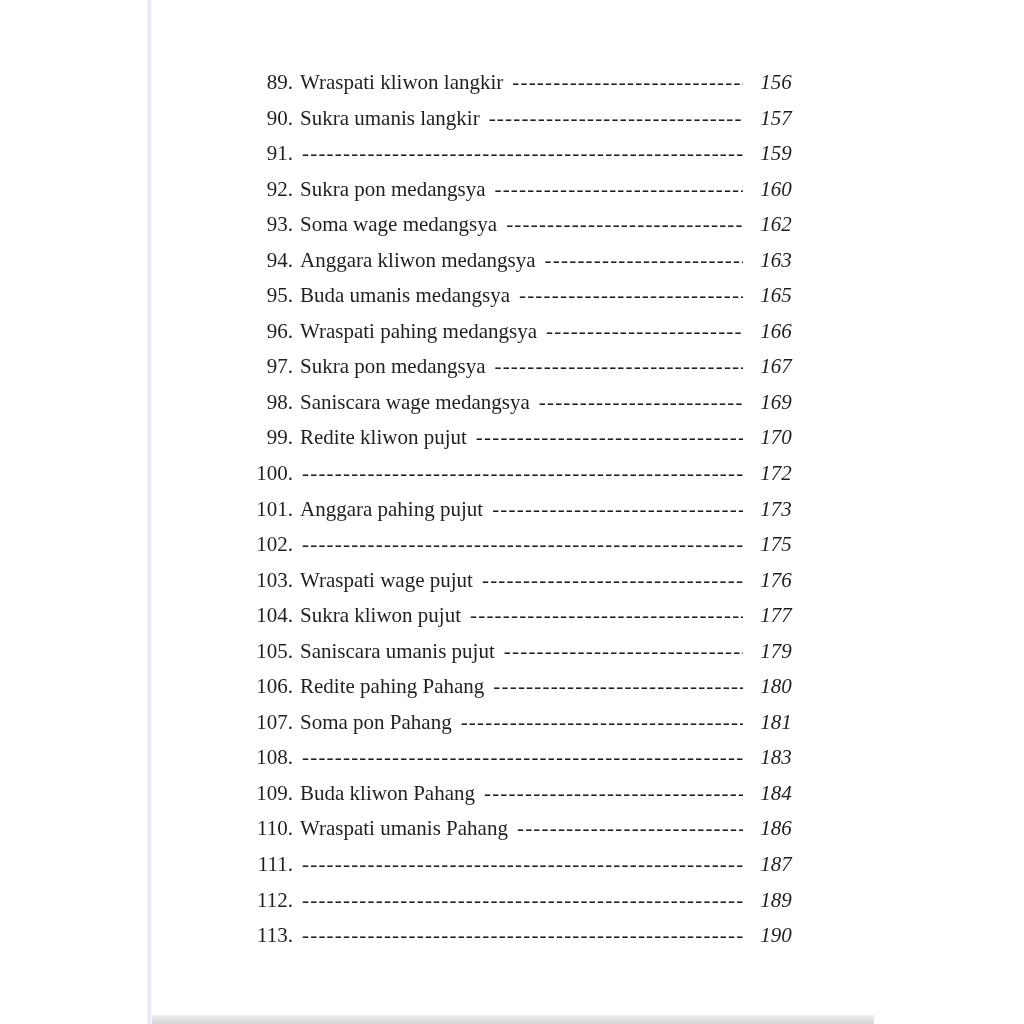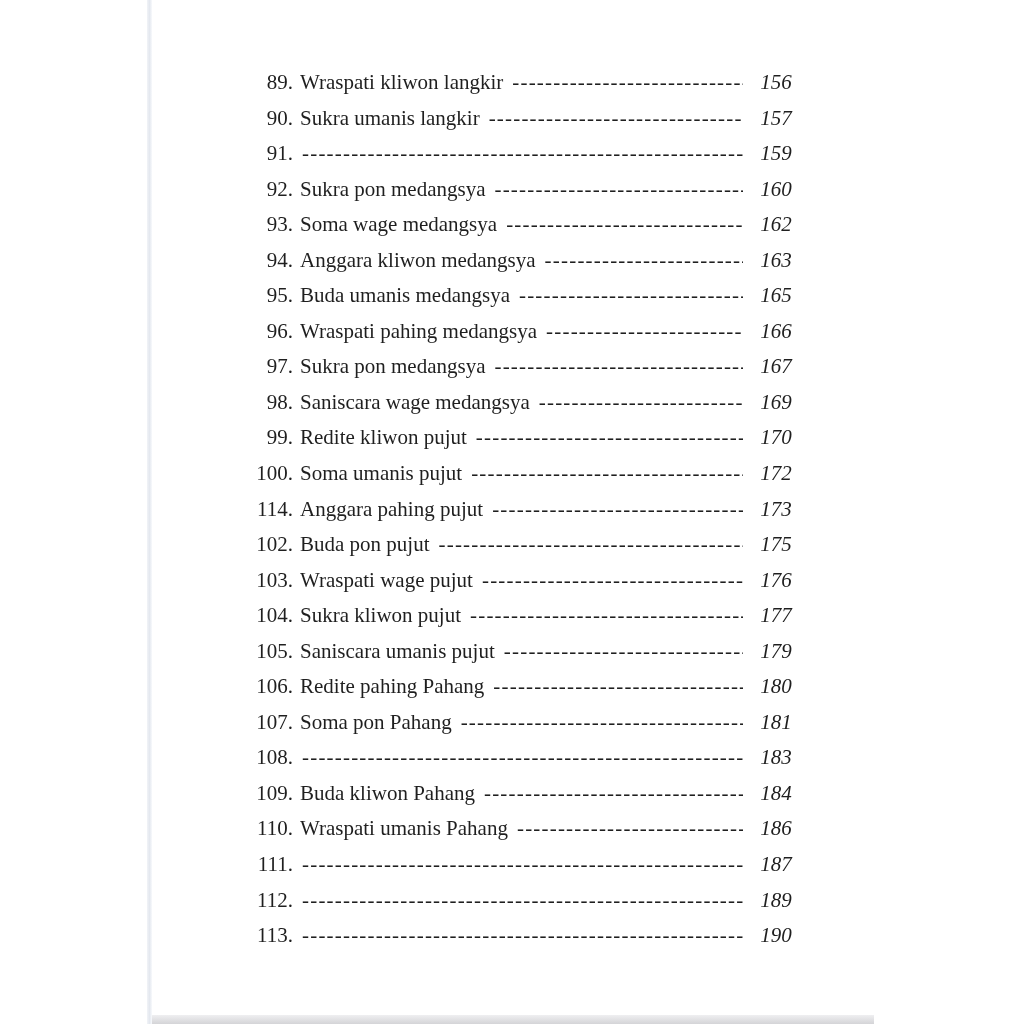--- a/index.html
+++ b/index.html
@@ -141,35 +141,33 @@
 
     <li class="toc-row">
       <span class="num">99.</span>
       <span class="title">Redite kliwon pujut</span>
       <span class="leader" aria-hidden="true">------------------------------------------------------------------------------------------------------------------------</span>
       <span class="pageno">170</span>
     </li>
 
     <li class="toc-row">
       <span class="num">100.</span>
-      <span class="title">Soma umanis pujut</span>
       <span class="leader" aria-hidden="true">------------------------------------------------------------------------------------------------------------------------</span>
       <span class="pageno">172</span>
     </li>
 
     <li class="toc-row">
-      <span class="num">114.</span>
+      <span class="num">101.</span>
       <span class="title">Anggara pahing pujut</span>
       <span class="leader" aria-hidden="true">------------------------------------------------------------------------------------------------------------------------</span>
       <span class="pageno">173</span>
     </li>
 
     <li class="toc-row">
       <span class="num">102.</span>
-      <span class="title">Buda pon pujut</span>
       <span class="leader" aria-hidden="true">------------------------------------------------------------------------------------------------------------------------</span>
       <span class="pageno">175</span>
     </li>
 
     <li class="toc-row">
       <span class="num">103.</span>
       <span class="title">Wraspati wage pujut</span>
       <span class="leader" aria-hidden="true">------------------------------------------------------------------------------------------------------------------------</span>
       <span class="pageno">176</span>
     </li>

